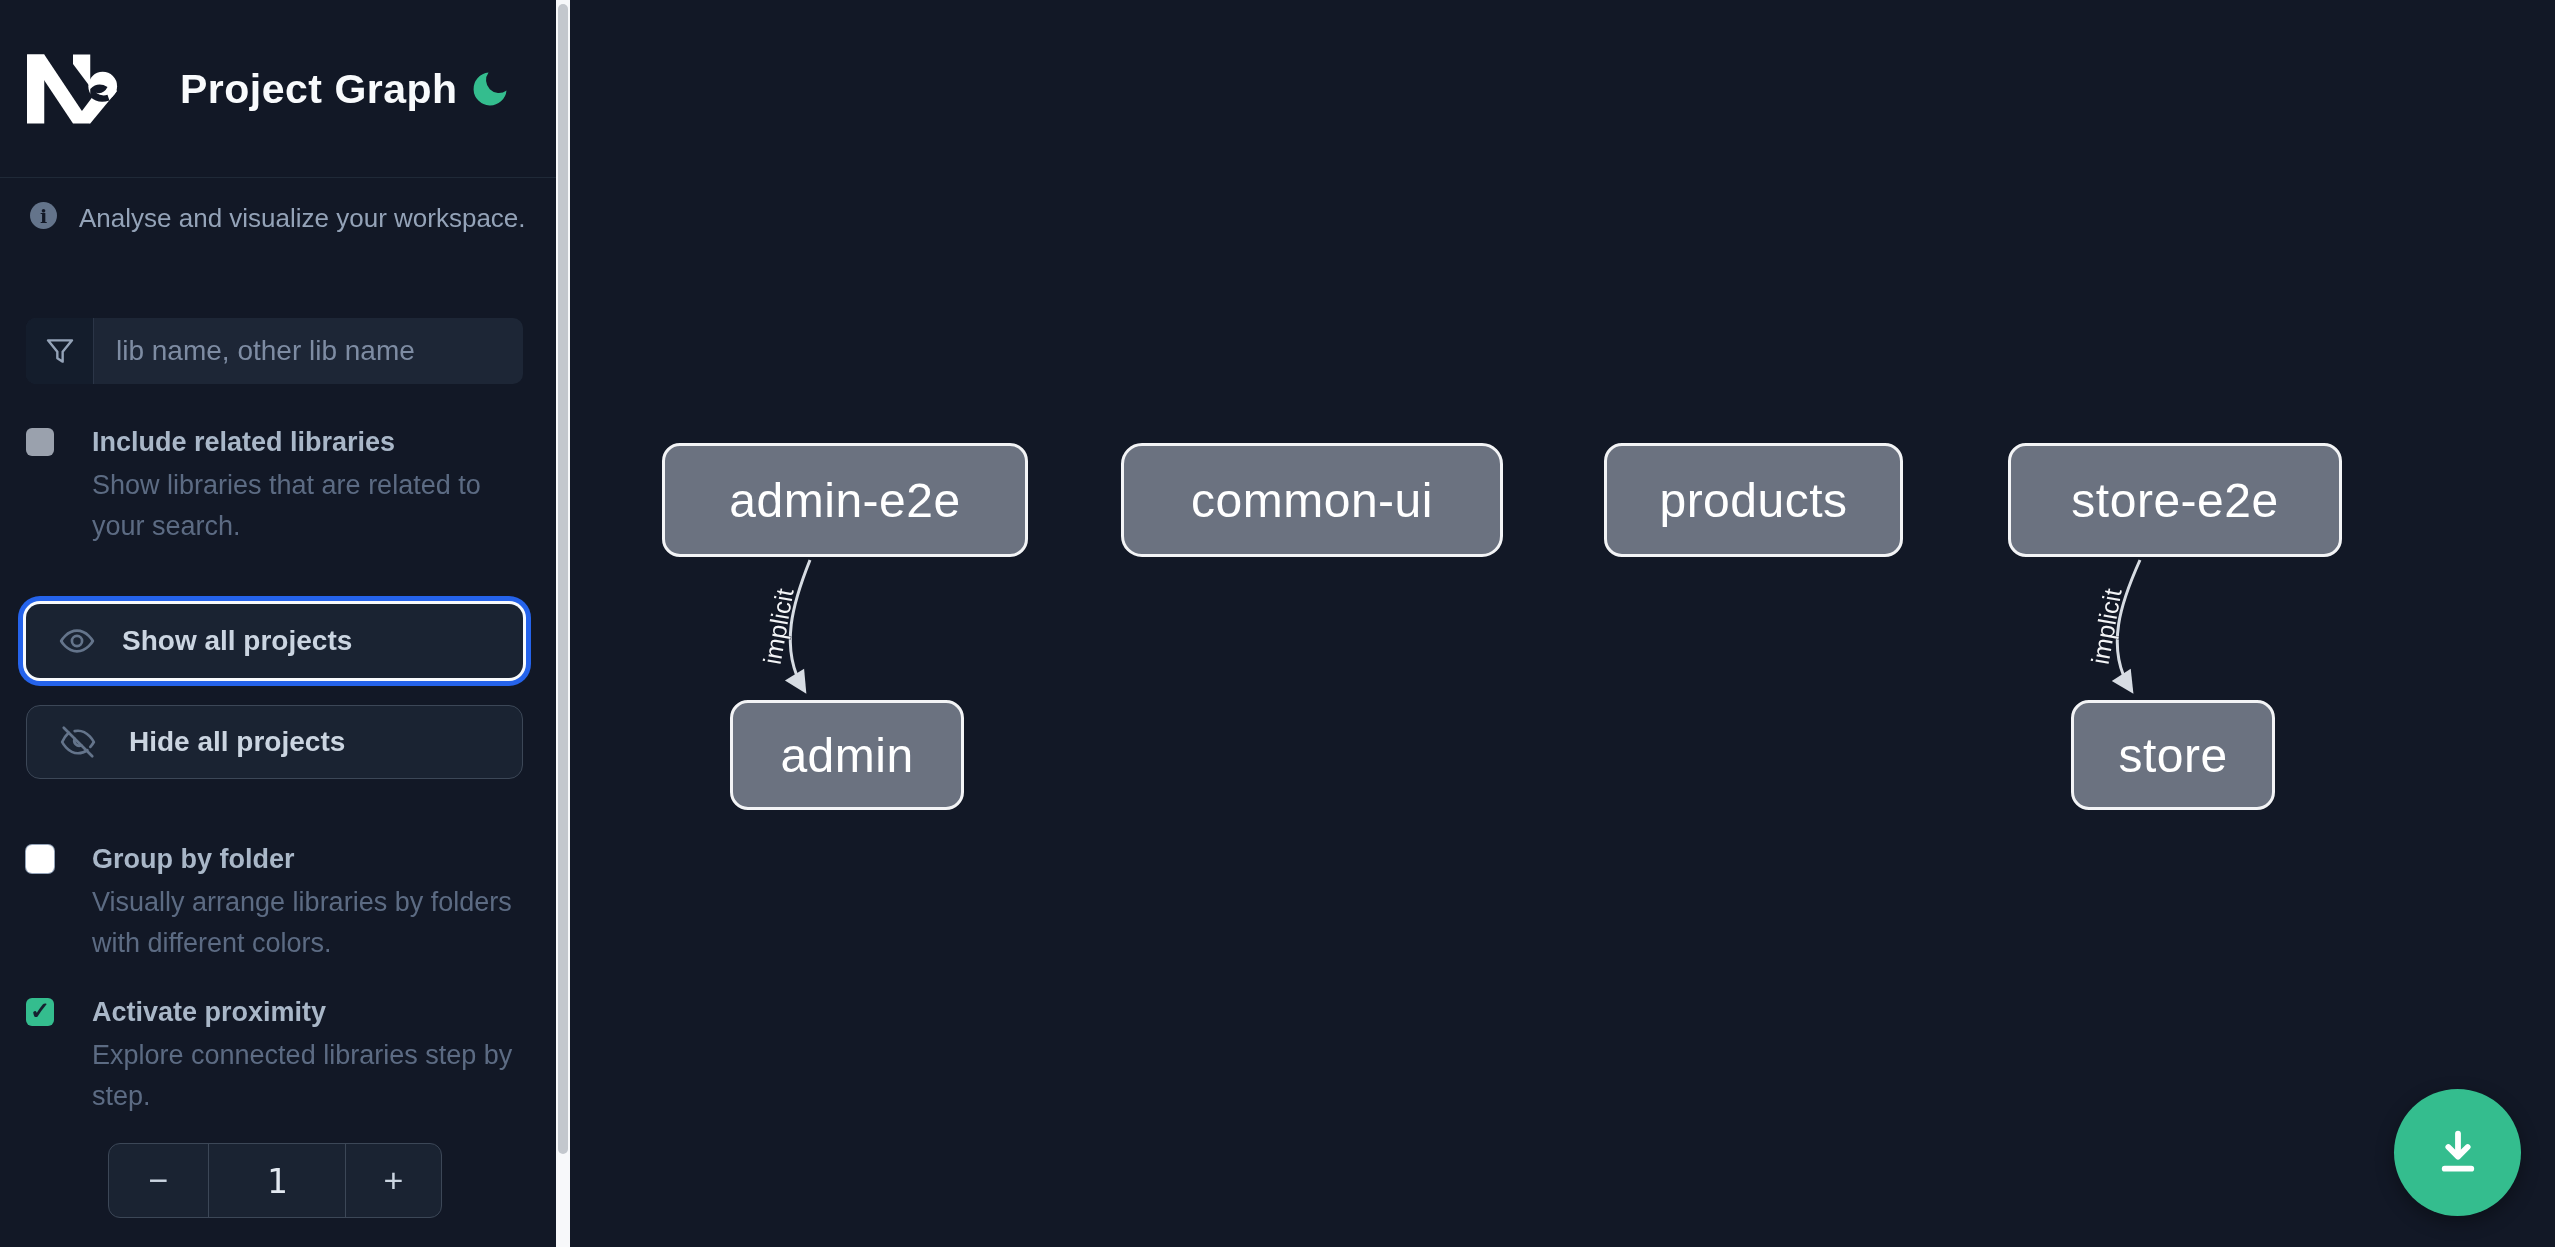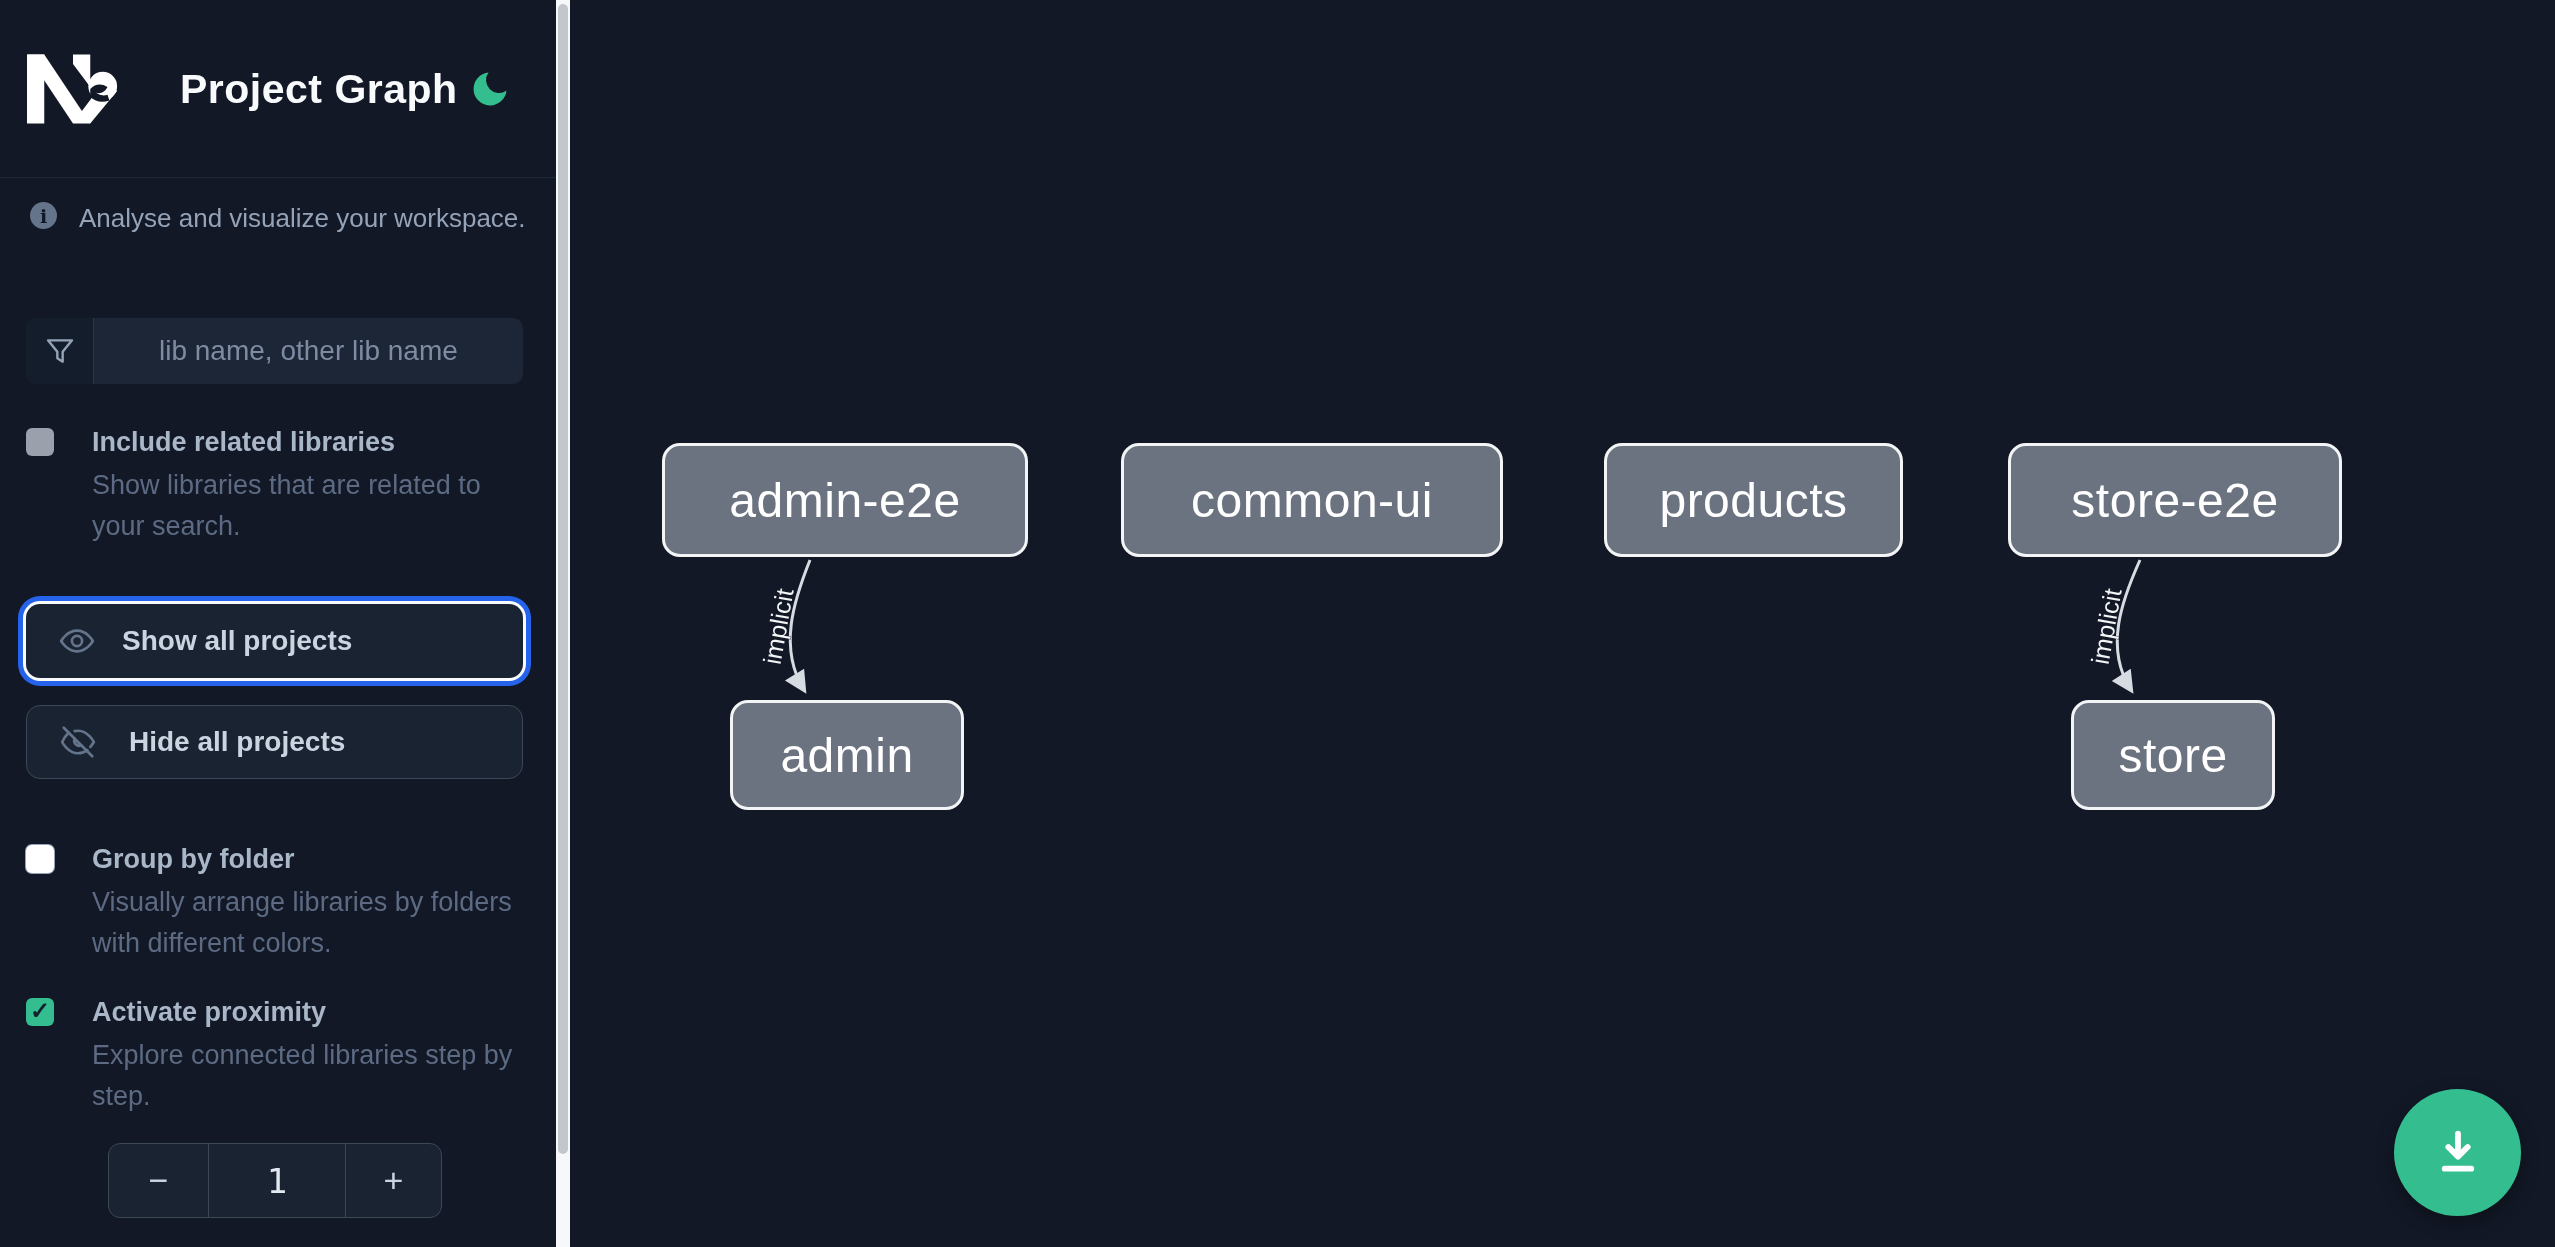--- a/index.html
+++ b/index.html
@@ -42,21 +42,20 @@
     display:flex; align-items:center; justify-content:center; flex:0 0 auto;
     margin-top:2px;
   }
   .tagline { font-size:26px; color:#94a3b8; line-height:1.2; padding-top:3px; }
 
   
   .search-bar {
     position:absolute; left:26px; top:318px; width:497px; height:66px;
     display:flex; border-radius:10px; overflow:hidden;
     background:#1d2636;
-    gap:43px;
   }
   .search-icon-cell {
     width:68px; background:#141d2c; border-right:1px solid #2b3547;
     display:flex; align-items:center; justify-content:center; flex:0 0 auto;
   }
   .search-input {
     flex:1; background:transparent; border:none; outline:none;
     font-family:"Liberation Sans", sans-serif;
     font-size:28px; color:#cbd5e1; padding:0 22px;
   }
@@ -131,21 +130,21 @@
   
   .canvas { position:absolute; left:570px; top:0; right:0; bottom:0; }
   .node {
     position:absolute;
     background:#6b7280; border:3px solid #f3f4f6; border-radius:18px;
     color:#ffffff; font-size:48px;
     display:flex; align-items:center; justify-content:center;
     cursor:pointer; letter-spacing:.5px;
   }
   .node-admin-e2e { left:662px;  top:443px; width:366px; height:114px; }
-  .node-common-ui { left:1121px; top:443px; width:382px; height:114px; }
+  .node-common-ui { left:1121px; top:443px; width:382px; height:114px;border-radius:21px; }
   .node-products  { left:1604px; top:443px; width:299px; height:114px; }
   .node-store-e2e { left:2008px; top:443px; width:334px; height:114px; }
   .node-admin     { left:730px;  top:700px; width:234px; height:110px; }
   .node-store     { left:2071px; top:700px; width:204px; height:110px; }
 
   .edges-svg { position:absolute; left:0; top:0; width:2555px; height:1247px; pointer-events:none; }
   .edge-path { fill:none; stroke:#d7dce3; stroke-width:3; }
   .edge-label {
     fill:#f3f4f6; font-size:25px; font-weight:500;
     font-family:"Liberation Sans", sans-serif;

